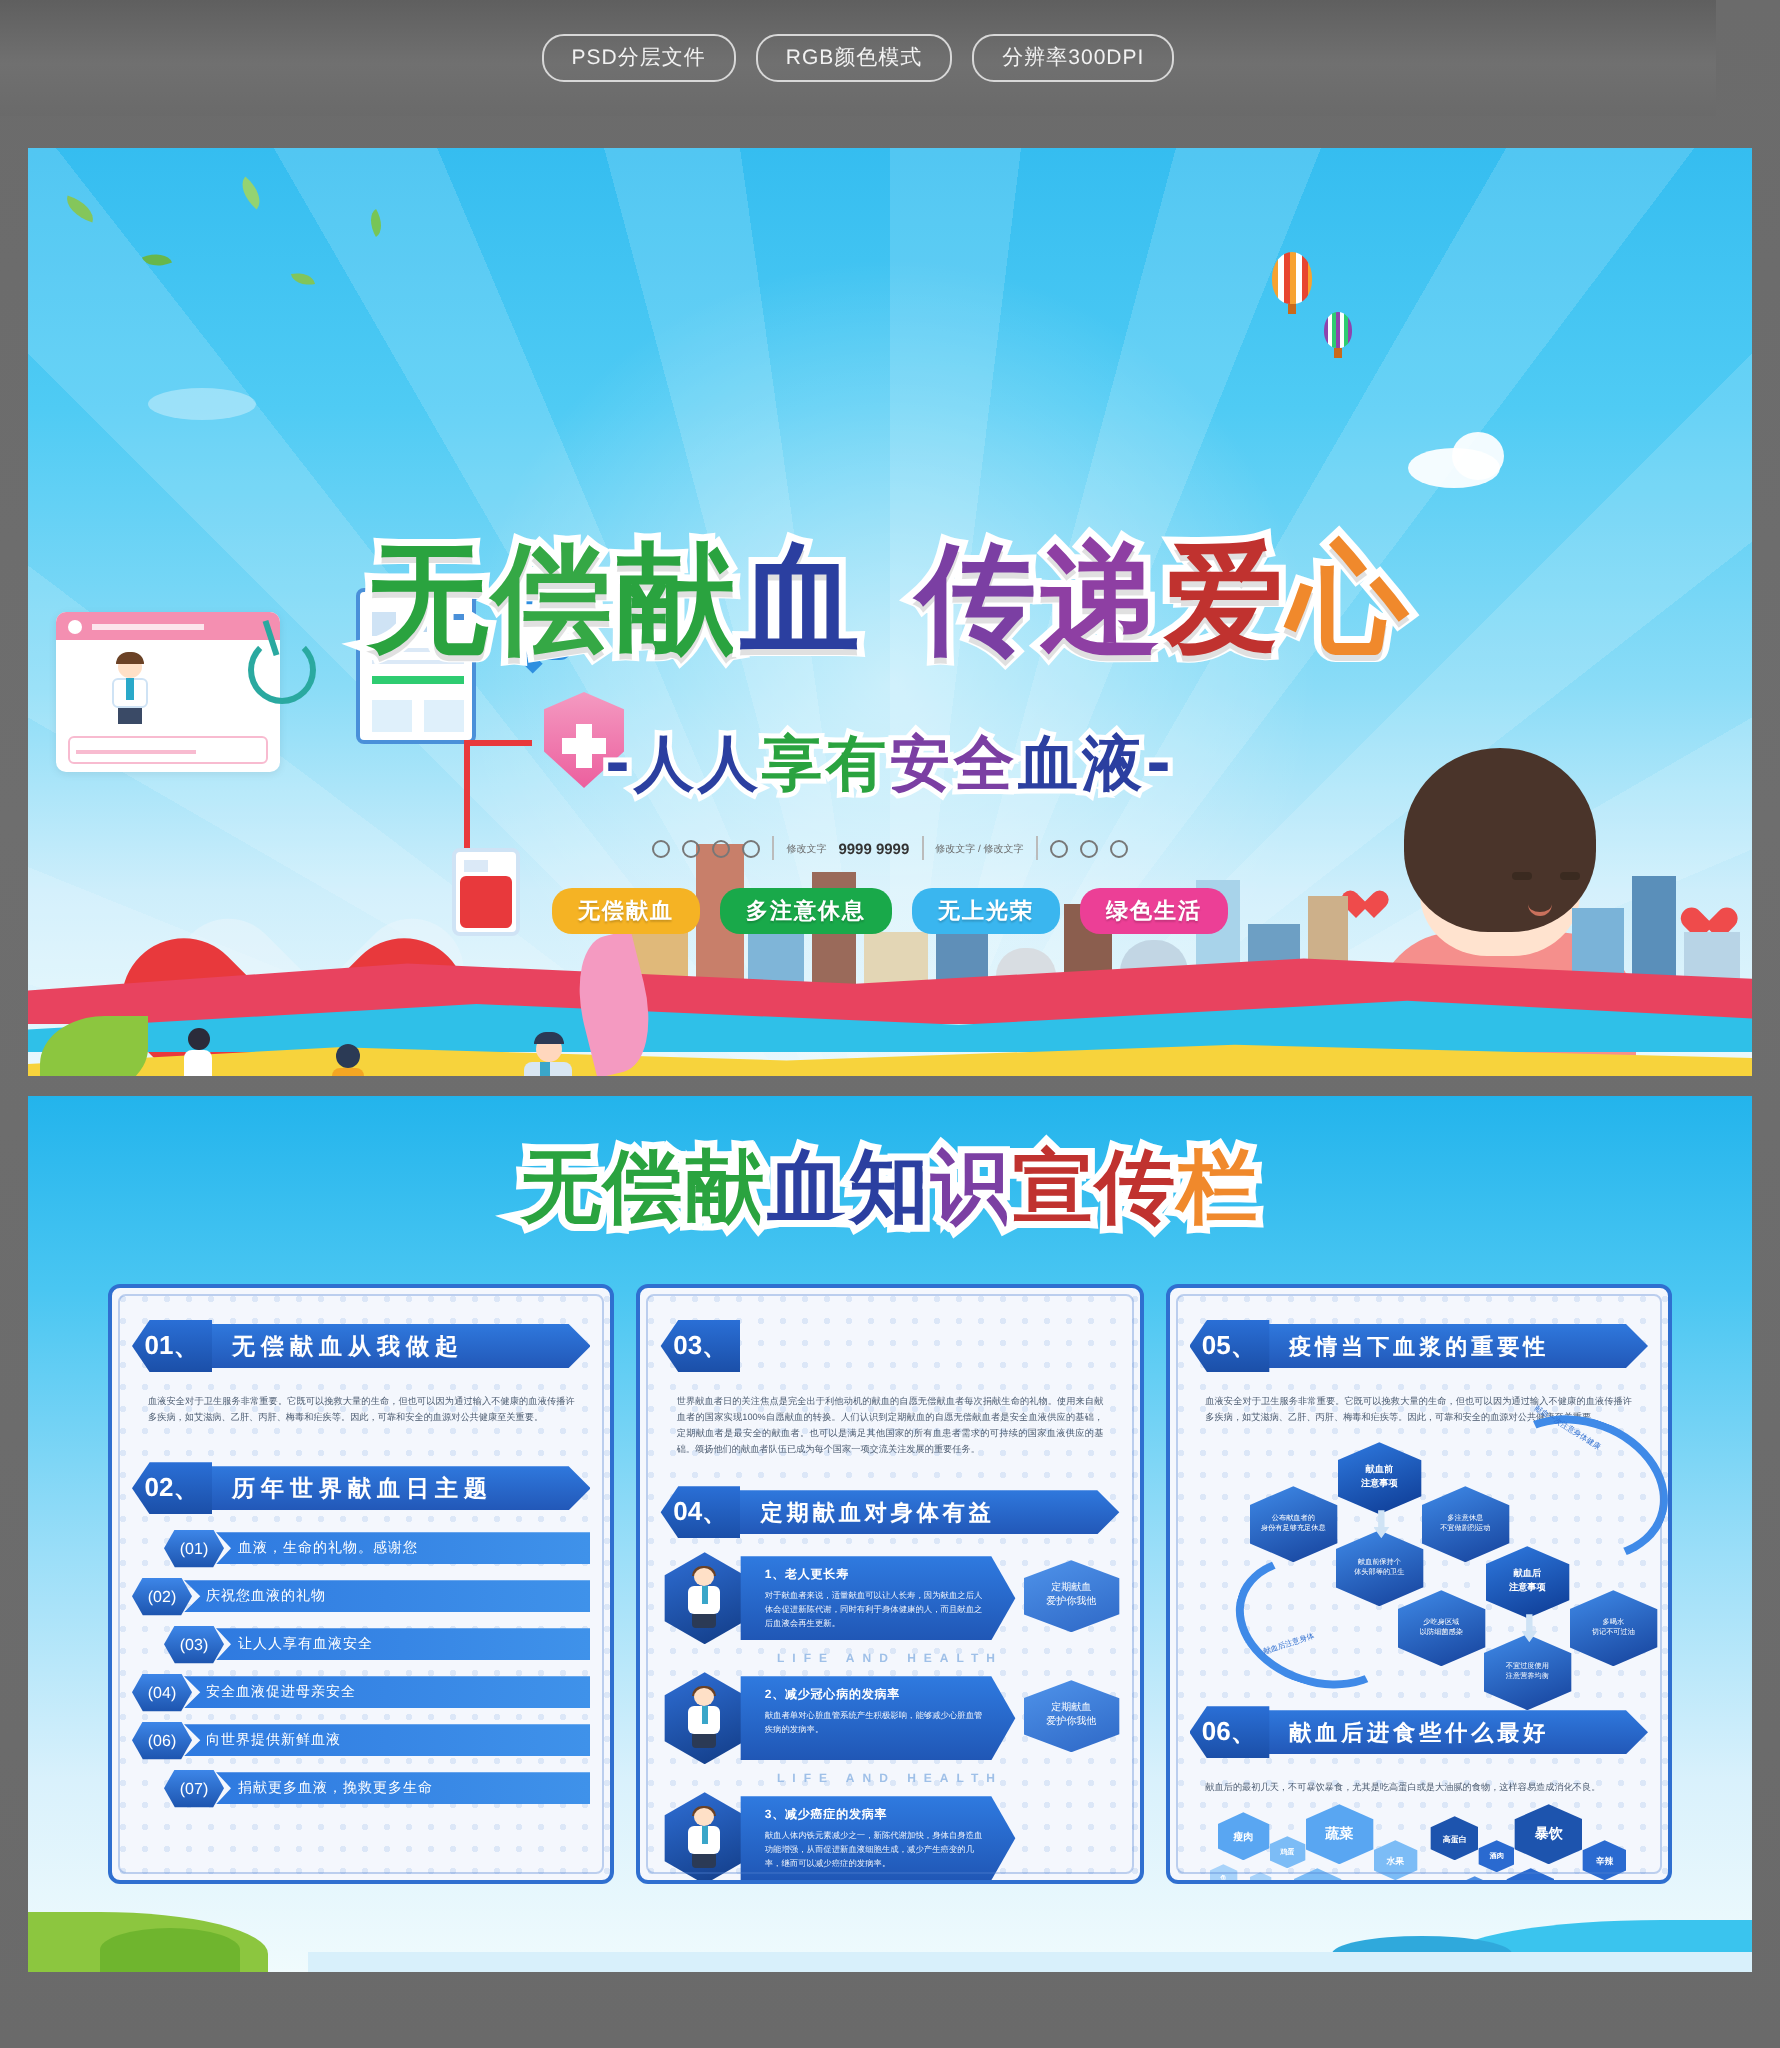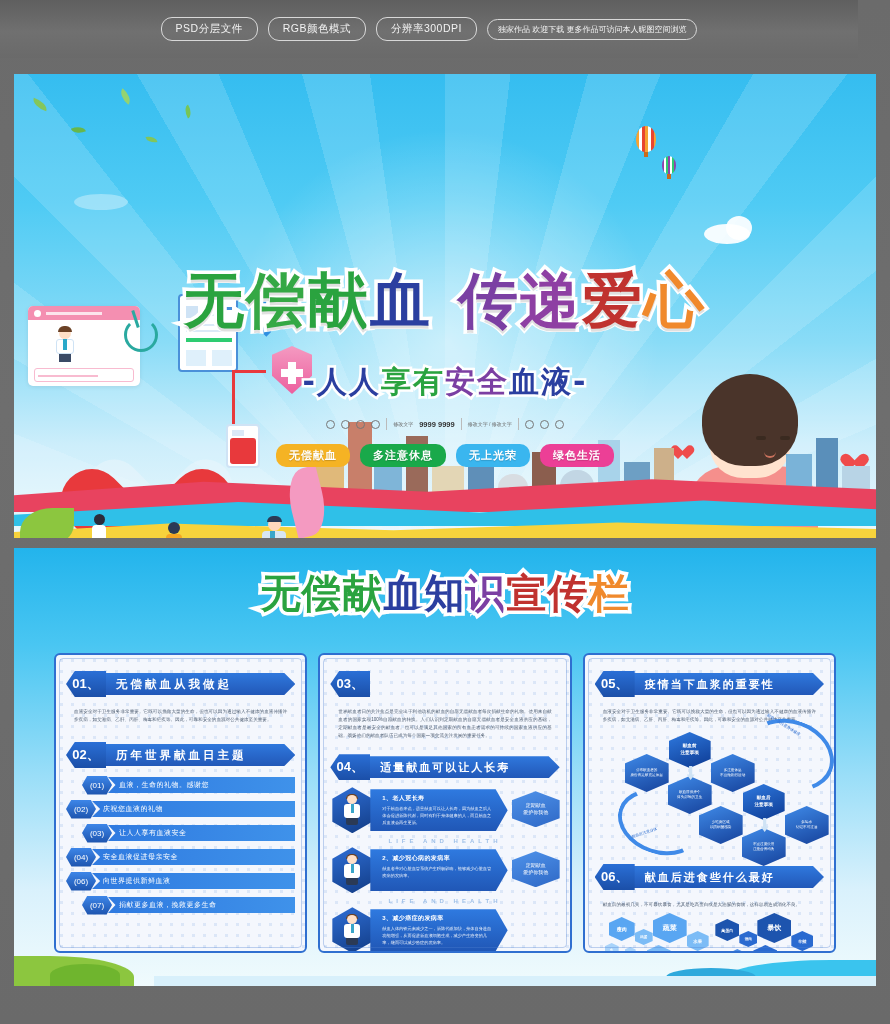--- a/index.html
+++ b/index.html
@@ -130,21 +130,21 @@
               background:#f58f8c; border-radius:40px 40px 8px 8px; }
 
   
   .sky2 { position:absolute; inset:0;
     background: linear-gradient(180deg,#23b4ec 0%,#49c6f2 22%,#9adef8 52%,#d9f1fc 78%,#f0fbfd 100%); }
   .board2-title { position:absolute; top:18px; left:0; width:100%; text-align:center;
     font-size:40px; font-weight:700; letter-spacing:1px; font-family:"DejaVu Sans",sans-serif; }
   .board2-title span { -webkit-text-stroke:7px #fff; paint-order:stroke fill; display:inline-block; }
   .t-g{color:#2aa33f;} .t-b{color:#2b3fa0;} .t-p{color:#7b3fa3;} .t-r{color:#c0322f;} .t-o{color:#f0892c;}
 
-  .panels { position:absolute; top:105px; left:40px; width:782px; height:300px; display:flex; gap:11px; }
+  .panels { position:absolute; top:94px; left:40px; width:782px; height:300px; display:flex; gap:11px; }
   .panel {
     flex:1; background:#f4f7fd; border:2px solid #2f6fd0; border-radius:6px;
     position:relative; padding:14px 10px 8px; overflow:hidden;
     background-image: radial-gradient(circle, rgba(190,210,240,.45) 1.6px, transparent 1.7px);
     background-size: 11px 11px;
   }
   .panel::after{content:"";position:absolute;inset:3px;border:1px solid rgba(80,130,210,.35);
     border-radius:4px;pointer-events:none;}
 
   
@@ -243,21 +243,20 @@
 </style>
 </head>
 <body>
 
 <div class="stage">
 
   <div class="topbar">
     <div class="badge">PSD分层文件</div>
     <div class="badge">RGB颜色模式</div>
     <div class="badge">分辨率300DPI</div>
-    <div class="badge wide">独家作品 欢迎下载 更多作品可访问本人昵图空间浏览</div>
   </div>
 
   <div class="board board-1">
     <div class="sky"></div>
     <div class="rays"></div>
 
     <div class="cloud" style="left:690px;top:150px;width:46px;height:20px;"></div>
     <div class="cloud" style="left:712px;top:142px;width:26px;height:24px;"></div>
     <div class="cloud" style="left:60px;top:120px;width:54px;height:16px;opacity:.35;"></div>
 
@@ -461,21 +460,21 @@
       </div>
 
       <div class="panel">
         <div class="sec">
           <div class="sec-num">03、</div>
         </div>
         <div class="para">世界献血者日的关注焦点是完全出于利他动机的献血的自愿无偿献血者每次捐献生命的礼物。使用来自献血者的国家实现100%自愿献血的转换。人们认识到定期献血的自愿无偿献血者是安全血液供应的基础，定期献血者是最安全的献血者。也可以是满足其他国家的所有血患者需求的可持续的国家血液供应的基础。颂扬他们的献血者队伍已成为每个国家一项交流关注发展的重要任务。</div>
 
         <div class="sec" style="margin-top:8px;">
           <div class="sec-num">04、</div>
-          <div class="sec-bar narrow">适量献血可以让人长寿</div>
+          <div class="sec-bar narrow">定期献血对身体有益</div>
         </div>
 
         <div style="margin-top:5px;">
           <div class="ben">
             <div class="ben-ava">
               <div class="doc">
                   <div class="doc-hair"></div>
                   <div class="doc-head"></div>
                   <div class="doc-coat"></div>
                   <div class="doc-tie"></div>

